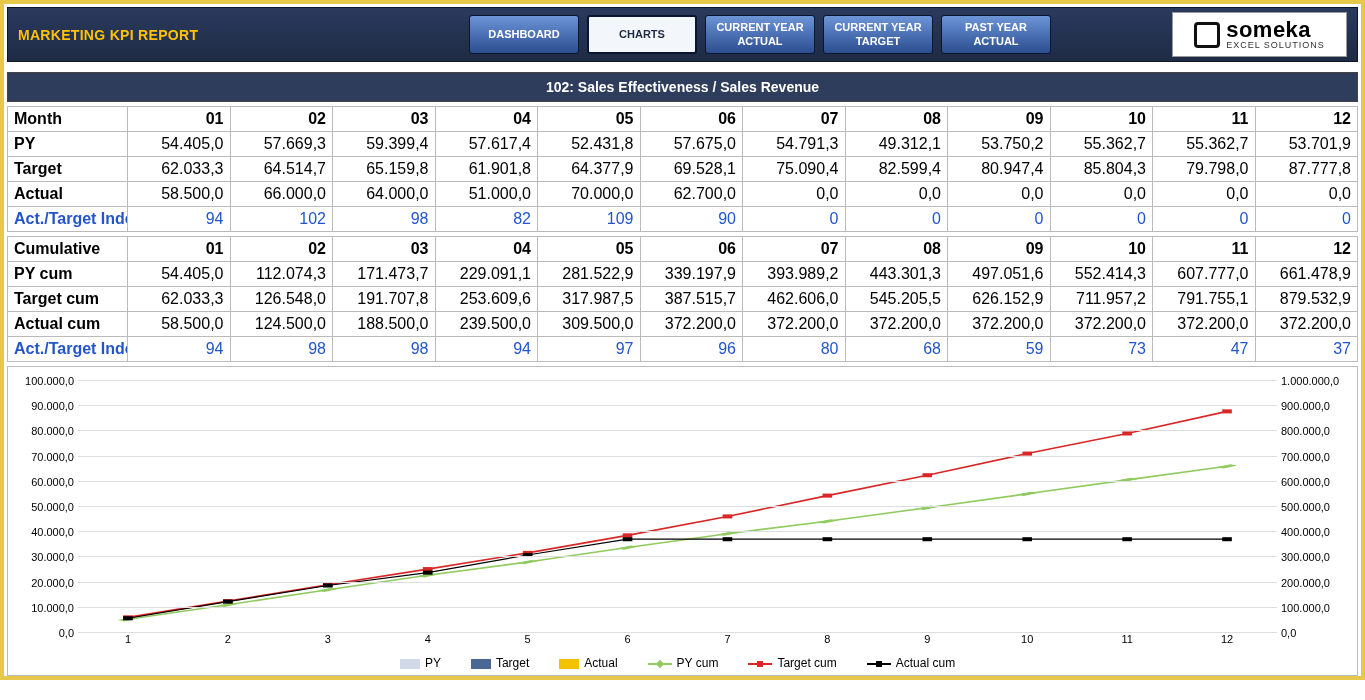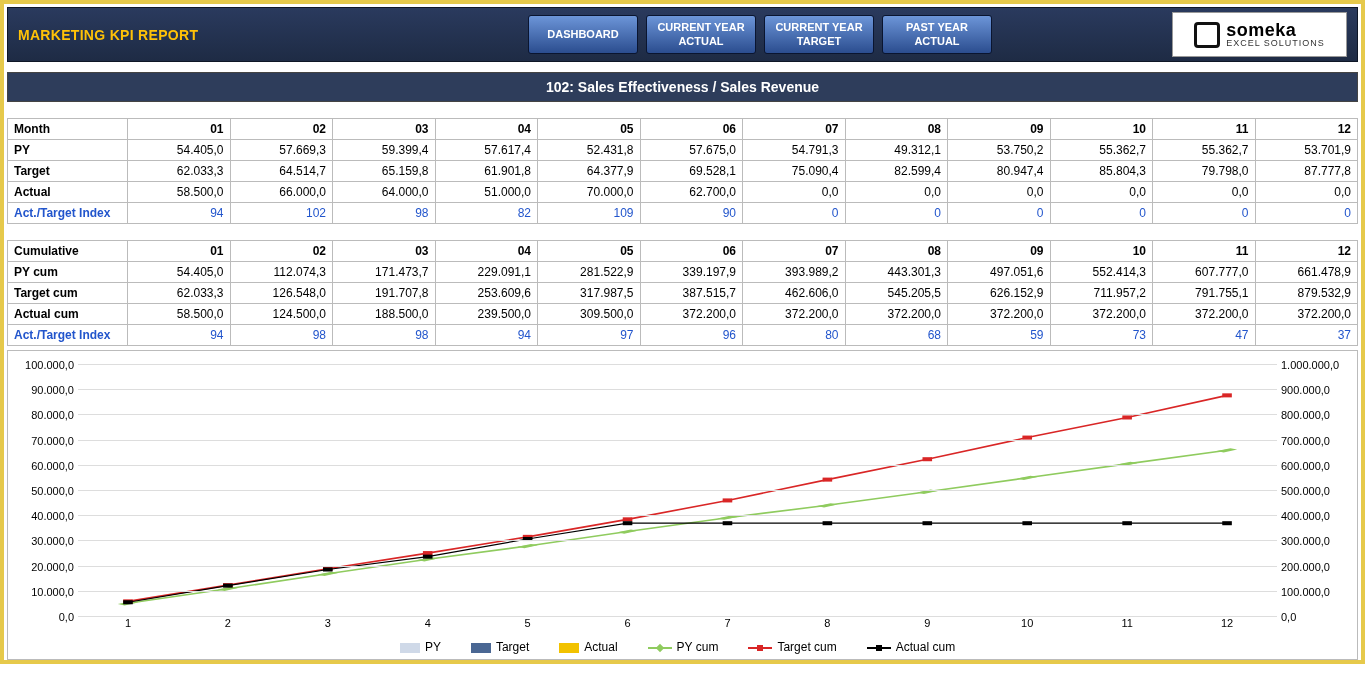--- a/index.html
+++ b/index.html
@@ -7,24 +7,24 @@
   .hdr{background:linear-gradient(#2a3a5e,#1e2b44);border:1px solid #0e1626;padding:4px 10px 4px 10px;display:flex;align-items:center;justify-content:space-between;gap:10px}
   .htitles{display:flex;flex-direction:row;gap:3px;min-width:330px}
   .rt{color:#FFC107;font-size:14px;font-weight:700;letter-spacing:.3px}
   .st{color:#fff;font-size:20px;font-weight:700;letter-spacing:.3px}
   .btns{display:flex;gap:8px;align-items:flex-start;flex:1;justify-content:center}
   .nbtn{border:1px solid #0a1530;background:linear-gradient(#6c95d8,#2b4d8f);color:#fff;font-size:11px;font-weight:700;text-align:center;height:39px;width:110px;border-radius:3px;display:flex;align-items:center;justify-content:center;line-height:1.2;white-space:pre-line;cursor:pointer}
   .nbtn.active{background:#f3f6fb;color:#1f2b45;border:2px solid #0a1530}
   .logo{background:#fff;border:1px solid #999;height:45px;width:175px;display:flex;align-items:center;justify-content:center;gap:6px}
   .logo-sq{width:26px;height:26px;border:3px solid #111;border-radius:4px}
   .logo-t{display:flex;flex-direction:column;line-height:1}
-  .logo-t b{font-size:18px;letter-spacing:.5px}
+  .logo-t b{font-size:22px;letter-spacing:.5px}
   .logo-t span{font-size:9px;color:#333;letter-spacing:1px}
   .section-title{background:#2e3d5b;color:#fff;font-weight:700;font-size:14px;text-align:center;padding:6px;border:1px solid #444;margin-top:10px}
-  table.grid{width:100%;border-collapse:collapse;font-size:12px;margin-top:16px;table-layout:fixed}
+  table.grid{width:100%;border-collapse:collapse;font-size:16px;margin-top:4px;table-layout:fixed}
   table.grid th, table.grid td{border:1px solid #bbb;padding:3px 6px;text-align:right;background:#fff;white-space:nowrap;overflow:hidden}
   table.grid th{font-weight:700;text-align:right}
   table.grid td.rowh, table.grid th.rowh{text-align:left;font-weight:700}
   table.grid tr.idx td, table.grid tr.idx th{color:#2255cc}
   table.grid th.rowh{width:120px}
   .chart-wrap{border:1px solid #bbb;margin-top:4px;height:310px;position:relative;background:#fff;overflow:hidden}
   .chart-area{position:absolute;top:14px;bottom:42px;left:70px;right:80px}
   .yaxis-left{position:absolute;top:14px;bottom:42px;left:0;width:70px}
   .yaxis-right{position:absolute;top:14px;bottom:42px;right:0;width:80px}
   .ytick{position:absolute;right:4px;font-size:11px;transform:translateY(50%)}
@@ -43,20 +43,21 @@
 </style>
 </head>
 <body>
 
 <div class="hdr">
   <div class="htitles">
     <div class="rt">MARKETING KPI REPORT</div>
   </div>
   <div class="btns">
     <div class="nbtn">DASHBOARD</div>
+    <div class="nbtn active">CHARTS</div>
     <div class="nbtn">CURRENT YEAR
 ACTUAL</div>
     <div class="nbtn">CURRENT YEAR
 TARGET</div>
     <div class="nbtn">PAST YEAR
 ACTUAL</div>
   </div>
   <div class="logo">
     <div class="logo-sq"></div>
     <div class="logo-t">

